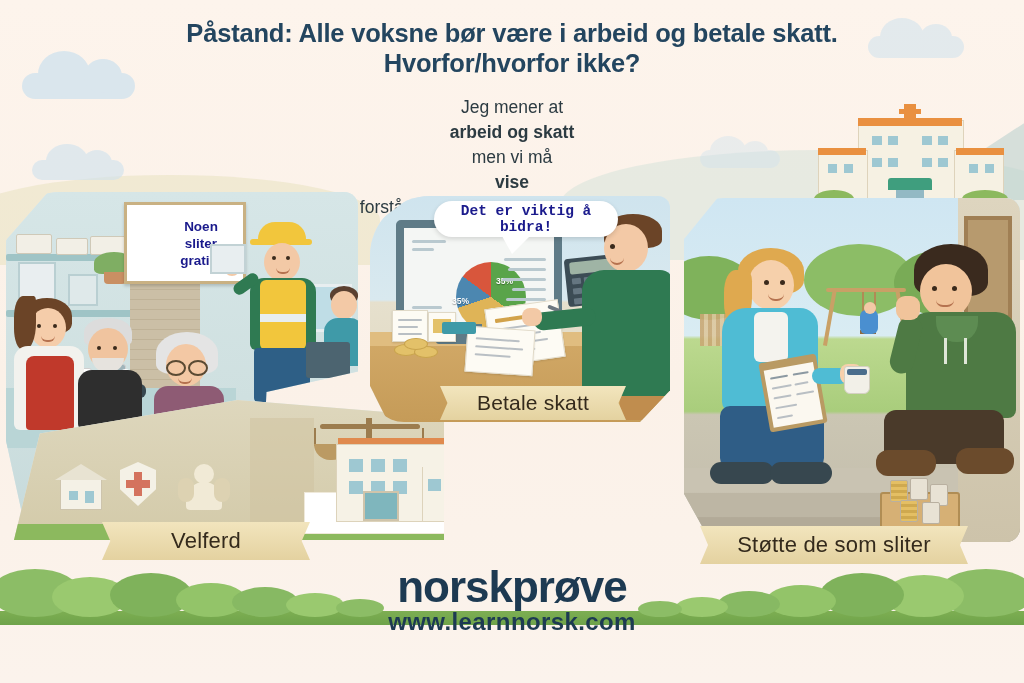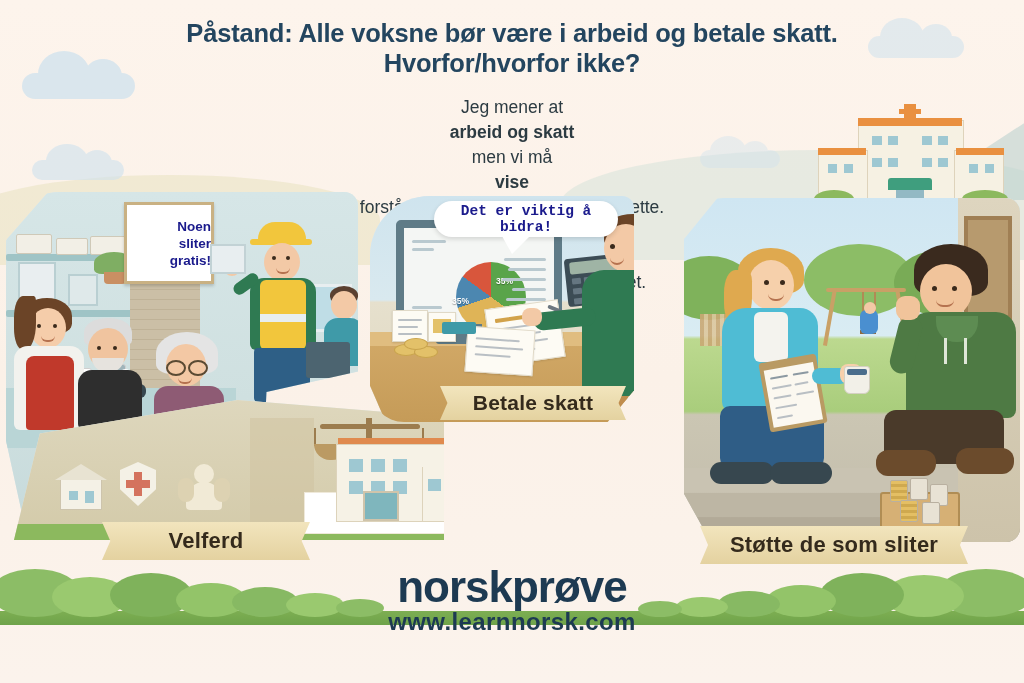--- a/index.html
+++ b/index.html
@@ -51,41 +51,41 @@
 
   
   .panel{position:absolute;overflow:hidden;background:#dfe9ea;}
   .panel-inner{position:absolute;inset:0;}
 
   
   #panel-left{left:6px;top:192px;width:352px;height:345px;
     border-radius:54px 14px 20px 48px;
     clip-path:polygon(12% 0,100% 0,100% 52%,74% 58%,72% 100%,6% 100%,0 72%,0 14%);}
   
-  #panel-center{left:370px;top:196px;width:264px;height:226px;
+  #panel-center{left:370px;top:196px;width:300px;height:226px;
     border-radius:60px 12px 12px 34px;
     clip-path:polygon(14% 0,100% 0,100% 86%,90% 100%,6% 100%,0 84%,0 14%);}
   
   #panel-right{left:684px;top:198px;width:336px;height:344px;
     border-radius:40px 14px 14px 46px;
     clip-path:polygon(10% 0,100% 0,100% 100%,8% 100%,0 86%,0 12%);}
   
   #panel-welfare{left:14px;top:400px;width:430px;height:140px;
     clip-path:polygon(6% 24%,52% 0,100% 12%,100% 100%,0 100%);}
 
   
   .ls-wall{position:absolute;inset:0;background:linear-gradient(#d6e6e7,#cfe0e0 60%,#c6dadb);}
   .ls-shelf{position:absolute;background:#9fc4c6;height:7px;border-radius:2px;}
   .ls-box{position:absolute;background:#f2efe6;border:1px solid #cfc9b8;border-radius:2px;}
   .ls-pillar{position:absolute;left:124px;top:78px;width:70px;height:128px;
              background:repeating-linear-gradient(#cbbfa6,#cbbfa6 9px,#bfb297 9px,#bfb297 10px);}
   .poster-note{position:absolute;left:118px;top:10px;width:84px;height:76px;background:#fff;
     border:3px solid #c9b183;box-shadow:0 2px 3px rgba(0,0,0,.18);
-    display:flex;flex-direction:column;justify-content:center;align-items:flex-end;
-    color:#1a1a8c;font-weight:bold;font-size:13.5px;line-height:17px;text-align:center;}
+    display:flex;flex-direction:column;justify-content:center;align-items:center;
+    color:#1a1a8c;font-weight:bold;font-size:13.5px;line-height:17px;text-align:center;padding-left:32px;}
   .ls-counter{position:absolute;left:0;top:196px;width:230px;height:60px;background:#b9d5d6;}
   .ls-tray{position:absolute;left:22px;top:192px;width:118px;height:14px;background:#37474f;border-radius:6px;}
   .cup{position:absolute;width:22px;height:19px;background:#fff;border:1px solid #cfcfcf;border-radius:3px 3px 9px 9px;}
   .cup:after{content:"";position:absolute;right:-7px;top:4px;width:9px;height:9px;border:2px solid #fff;border-radius:50%;}
   .ls-plant{position:absolute;left:88px;top:60px;width:40px;height:22px;background:#7fae63;border-radius:50% 50% 20% 20%;}
   .ls-plantpot{position:absolute;left:98px;top:80px;width:22px;height:12px;background:#c98f63;border-radius:0 0 4px 4px;}
   .ls-window{position:absolute;right:6px;top:92px;width:54px;height:42px;background:#bfdde6;border:3px solid #e8eef0;}
   .ls-monitor{position:absolute;right:8px;top:150px;width:44px;height:36px;background:#4c6470;border-radius:3px;}
 
   
@@ -159,21 +159,21 @@
     color:#1a1a8c;font-weight:bold;text-align:center;box-shadow:0 2px 5px rgba(0,0,0,.14);}
   .bubble:after{content:"";position:absolute;width:0;height:0;}
   #bubble-center{left:434px;top:201px;width:184px;height:36px;font-size:14.5px;font-family:Liberation Mono, monospace;}
   #bubble-center:after{left:68px;bottom:-17px;border-left:10px solid transparent;border-right:18px solid transparent;border-top:18px solid #fff;}
   #bubble-right{left:766px;top:222px;width:140px;height:62px;font-size:15.5px;line-height:21px;}
   #bubble-right:after{right:22px;bottom:-18px;border-left:20px solid transparent;border-right:6px solid transparent;border-top:20px solid #fff;}
 
   
   .ribbon{position:absolute;background:linear-gradient(#f2e5bd,#e4d2a0);
     display:flex;align-items:center;justify-content:center;
-    color:#342a1c;font-weight:bold;letter-spacing:.2px;
+    color:#342a1c;font-weight:normal;letter-spacing:.2px;
     box-shadow:0 2px 4px rgba(0,0,0,.16);
     clip-path:polygon(0 0,100% 0,100% 100%,0 100%,3% 50%);}
   #ribbon-velferd{left:102px;top:522px;width:208px;height:38px;font-size:22px;
     clip-path:polygon(0 0,100% 0,96% 50%,100% 100%,0 100%,4% 50%);}
   #ribbon-skatt{left:440px;top:386px;width:186px;height:34px;font-size:21px;
     clip-path:polygon(0 0,100% 0,96% 50%,100% 100%,0 100%,4% 50%);}
   #ribbon-stotte{left:700px;top:526px;width:268px;height:38px;font-size:22px;
     clip-path:polygon(0 0,100% 0,97% 50%,100% 100%,0 100%,3% 50%);}
 
   

